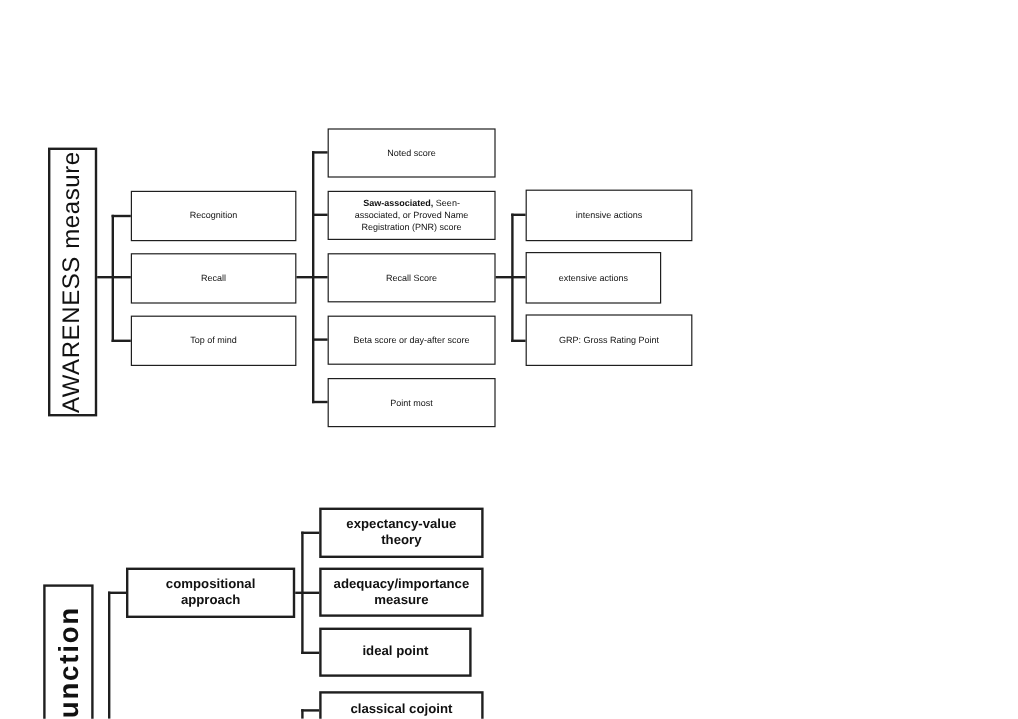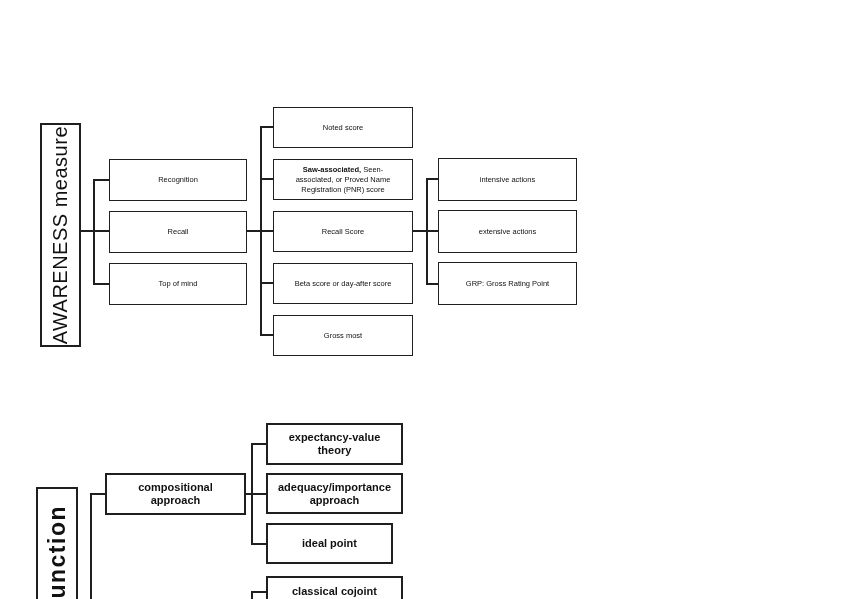--- a/index.html
+++ b/index.html
@@ -55,27 +55,27 @@
     <span>Seen-associated, or Proved Name Registration (PNR) score</span>
   </span>
 </div>
 <div class="box thin" style="left:273px;top:211px;width:140px;height:41px;text-align:right;">
   <span class="lbl-sm">Recall Score</span>
 </div>
 <div class="box thin" style="left:273px;top:263px;width:140px;height:41px;">
   <span class="lbl-sm">Beta score or day-after score</span>
 </div>
 <div class="box thin" style="left:273px;top:315px;width:140px;height:41px;">
-  <span class="lbl-sm">Gross most</span>
+  <span class="lbl-sm">Point most</span>
 </div>
 
 <div class="box thin" style="left:438px;top:158px;width:139px;height:43px;">
   <span class="lbl-sm">intensive actions</span>
 </div>
-<div class="box thin" style="left:438px;top:210px;width:139px;height:43px;">
+<div class="box thin" style="left:438px;top:210px;width:113px;height:43px;">
   <span class="lbl-sm">extensive actions</span>
 </div>
 <div class="box thin" style="left:438px;top:262px;width:139px;height:43px;">
   <span class="lbl-sm">GRP: Gross Rating Point</span>
 </div>
 
 <div class="line hline" style="left:81px;top:230px;width:28px;"></div>
 <div class="line vline" style="left:93px;top:179px;height:106px;"></div>
 <div class="line hline" style="left:93px;top:179px;width:16px;"></div>
 <div class="line hline" style="left:93px;top:283px;width:16px;"></div>
@@ -98,21 +98,21 @@
 </div>
 
 <div class="box" style="left:105px;top:473px;width:141px;height:42px;">
   <span class="lbl-md" style="width:120px;">compositional approach</span>
 </div>
 
 <div class="box" style="left:266px;top:423px;width:137px;height:42px;">
   <span class="lbl-md" style="width:120px;">expectancy-value theory</span>
 </div>
 <div class="box" style="left:266px;top:473px;width:137px;height:41px;">
-  <span class="lbl-md" style="width:126px;">adequacy/importance approach</span>
+  <span class="lbl-md" style="width:126px;">adequacy/importance measure</span>
 </div>
 <div class="box" style="left:266px;top:523px;width:127px;height:41px;">
   <span class="lbl-md">ideal point</span>
 </div>
 
 <div class="box" style="left:266px;top:576px;width:137px;height:46px;align-items:flex-start;padding-top:7px;">
   <span class="lbl-md">classical cojoint</span>
 </div>
 
 <div class="line vline" style="left:90px;top:493px;height:106px;"></div>

